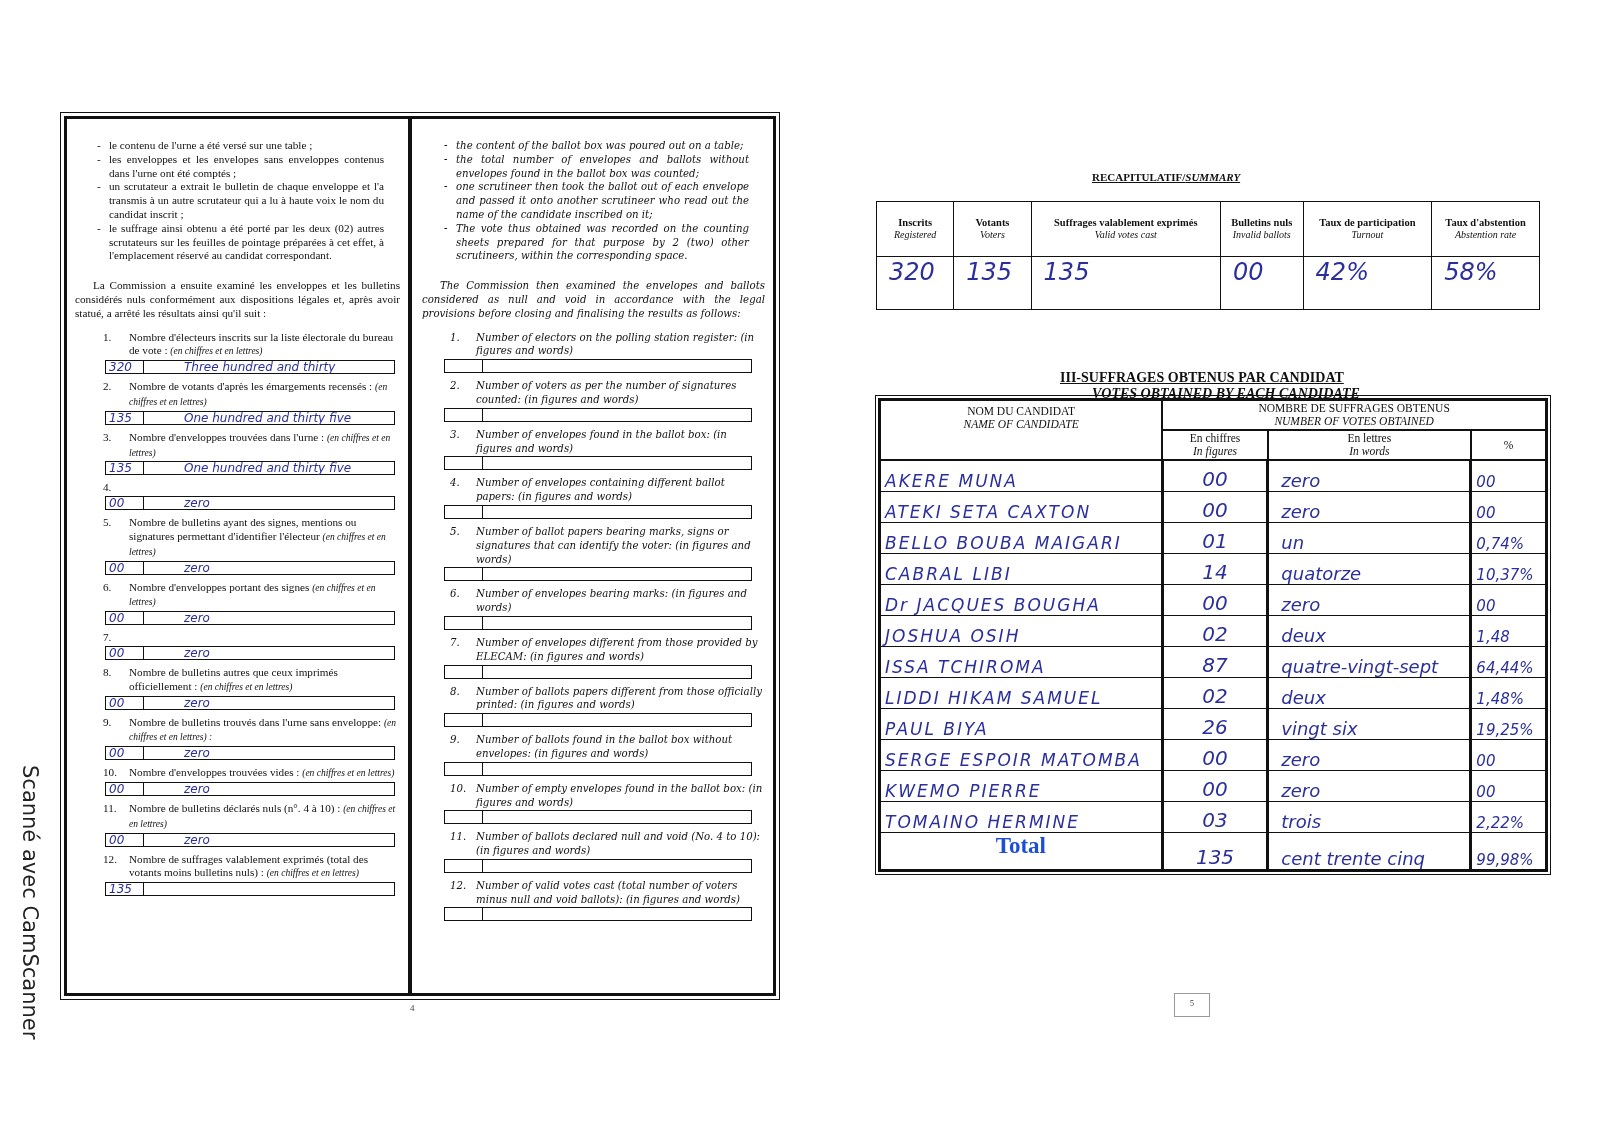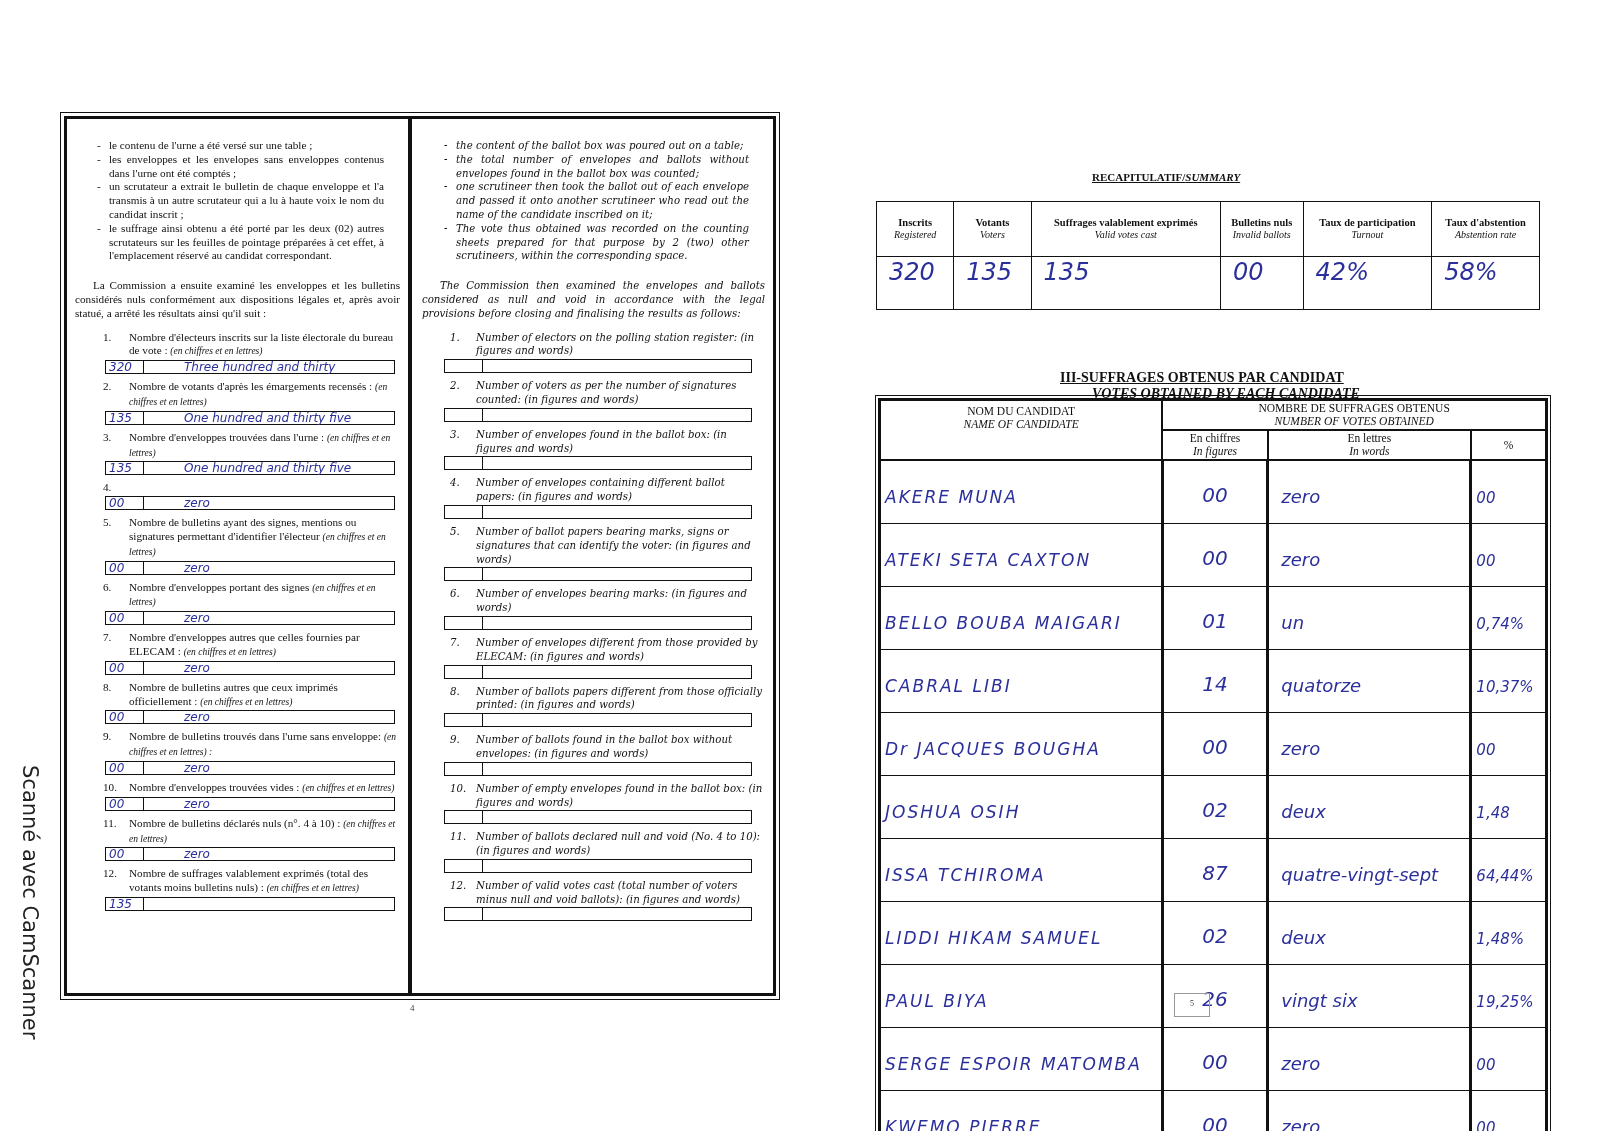--- a/index.html
+++ b/index.html
@@ -52,21 +52,21 @@
   .summary th { font-size:10.5px; line-height:12px; font-weight:bold; height:52px; }
   .summary th i { font-weight:normal; font-size:10px; }
   .summary td { font-size:24px; height:50px; text-align:left; padding-left:12px; vertical-align:top; }
   .votes-title { position:absolute; left:1060px; top:346px; font-size:14px; font-weight:bold;margin-top:24px; }
   .votes-title .l1 { text-decoration:underline; }
   .votes-title .l2 { text-decoration:underline; font-style:italic; padding-left:32px; display:block; }
   .cands {
     position:absolute; left:858px; top:398px; width:670px; border:3px solid #111; outline:1px solid #111; outline-offset:2px;
   }
   .cands th { border:2px solid #111; font-weight:normal; font-size:11.5px; line-height:13px; }
-  .cands td { border-bottom:1.5px solid #111; border-left:2px solid #111; height:30px; padding:16px 4px; vertical-align:bottom; }
+  .cands td { border-bottom:1.5px solid #111; border-left:2px solid #111; height:30px; padding:0 4px; vertical-align:bottom; }
   .cands td.name { font-size:17px; letter-spacing:2px; white-space:nowrap; overflow:hidden; max-width:272px; }
   .cands td.fig { font-size:20px; text-align:center; border-left:3px solid #111; }
   .cands td.words { font-size:18px; text-align:left; padding-left:12px; border-left:3px solid #111; white-space:nowrap;}
   .cands td.pct { font-size:15px; text-align:left; border-left:3px solid #111; white-space:nowrap; }
   .cands tr.total td { height:36px; }
   .cands td.total-label { font-family:"Liberation Serif", serif; font-weight:bold; font-size:23px; text-align:center; vertical-align:top; color:#1d4ed8; font-style:normal; letter-spacing:0; }
   .watermark {
     position:absolute; left:18px; top:765px; writing-mode:vertical-rl; font-family:"DejaVu Sans", sans-serif; font-size:21px; color:#222;
   }
   .page-marker { position:absolute; left:1174px; top:993px; width:34px; height:22px; border:1px solid #999; font-size:8px; text-align:center; line-height:20px; color:#333; }
@@ -139,21 +139,20 @@
       <span class="item-text"><b style="font-weight:normal">Nombre d'enveloppes portant des signes</b> <i>(en chiffres et en lettres)</i></span>
           </div>
       <div class="field">
         <span class="fig hand">00</span>
         <span class="words hand">zero</span>
       </div>
         </div>
         <div class="item">
       <div class="item-label">
             <span class="item-num">7.</span>
-      <span class="item-text"><b style="font-weight:normal">Nombre d'enveloppes autres que celles fournies par ELECAM :</b> <i>(en chiffres et en lettres)</i></span>
           </div>
       <div class="field">
         <span class="fig hand">00</span>
         <span class="words hand">zero</span>
       </div>
         </div>
         <div class="item">
       <div class="item-label">
             <span class="item-num">8.</span>
       <span class="item-text"><b style="font-weight:normal">Nombre de bulletins autres que ceux imprimés officiellement :</b> <i>(en chiffres et en lettres)</i></span>

